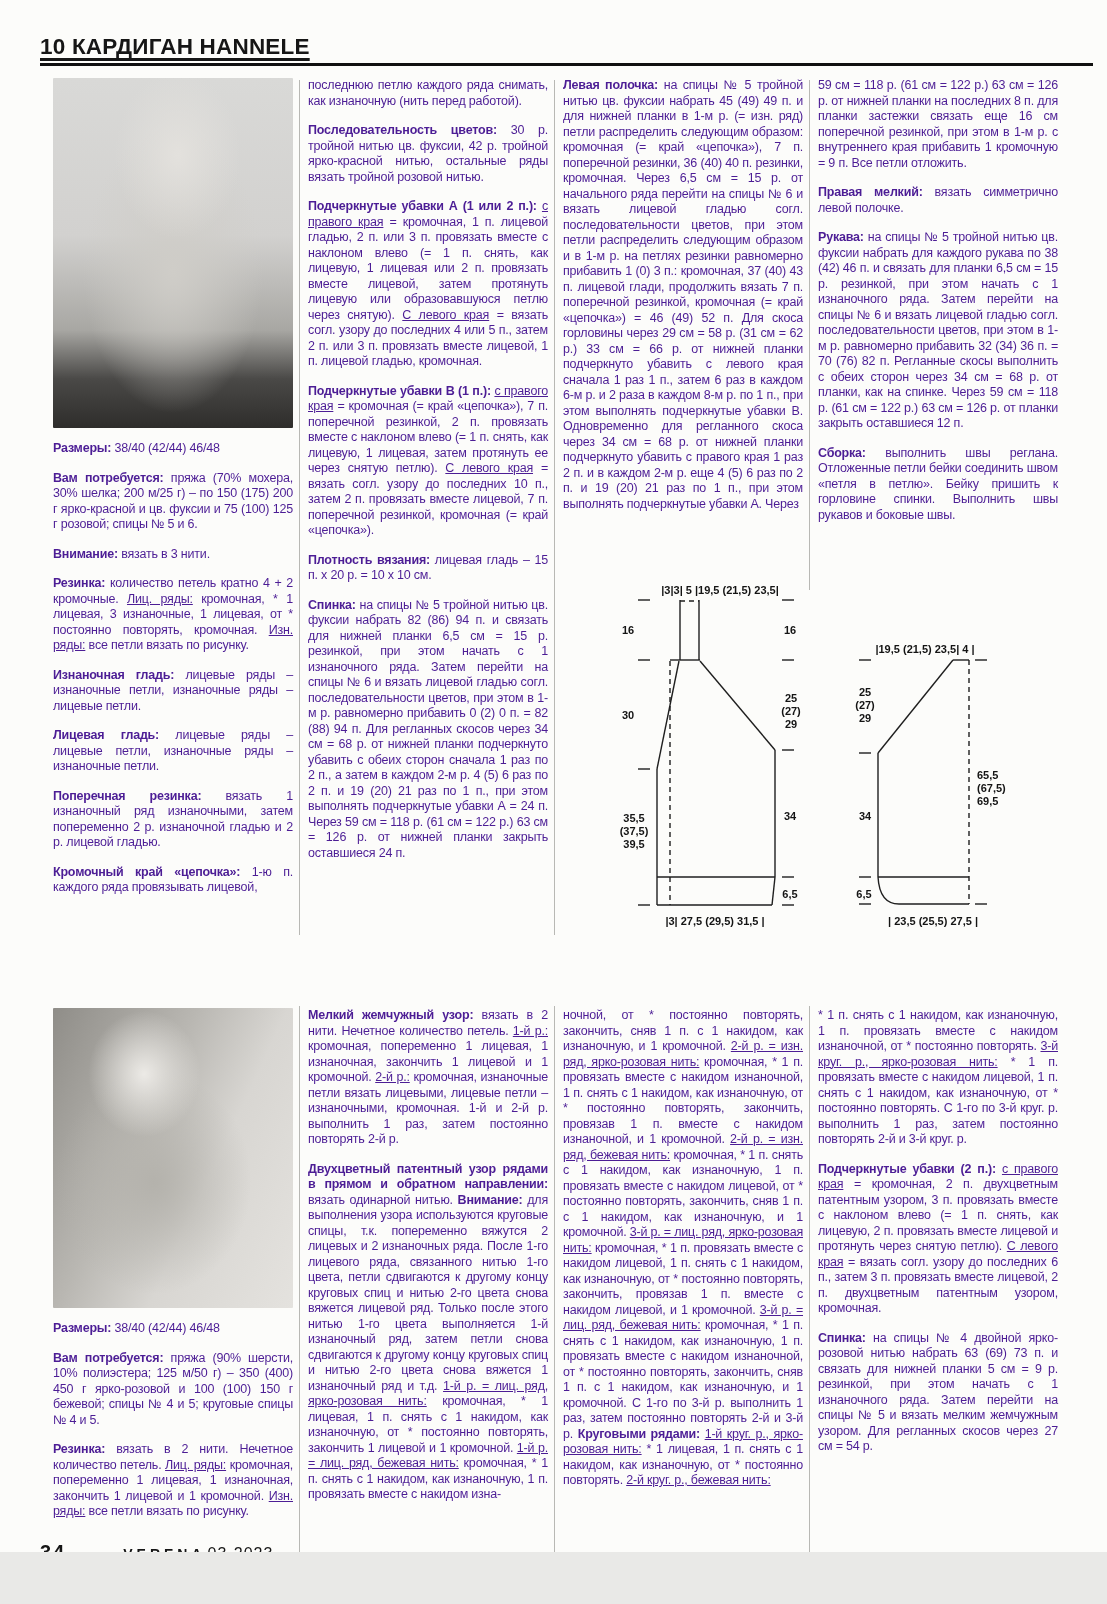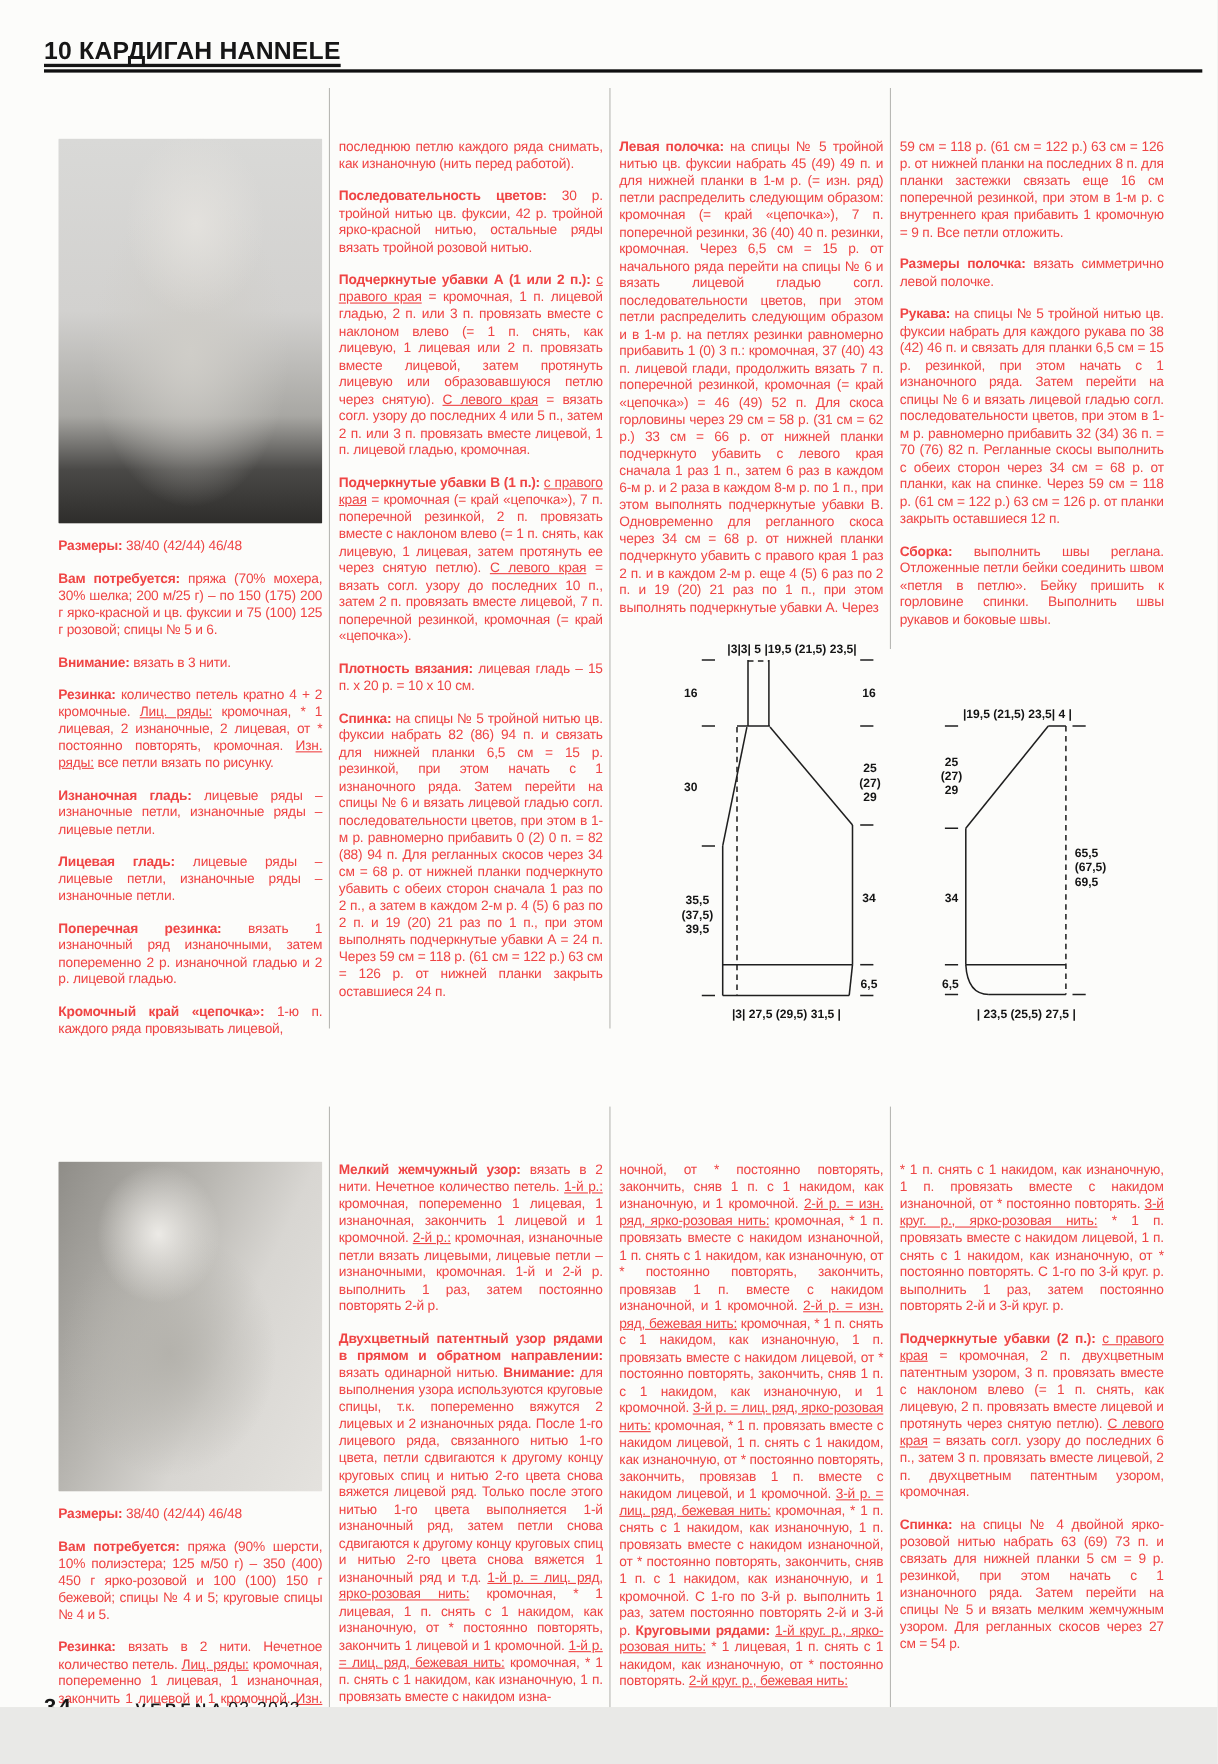--- a/index.html
+++ b/index.html
@@ -2,21 +2,21 @@
 <html><head>
 <meta charset="utf-8">
 <style>
   html,body{margin:0;padding:0;background:#e9e9e7;}
   .page{position:relative;width:1107px;height:1552px;background:#fcfcfa;color:#161616;
         font-family:"Liberation Sans",sans-serif;overflow:hidden;}
   .art-head{position:absolute;left:40px;width:1053px;border-bottom:3.5px solid #101010;padding-bottom:3px;}
   .art-title{font-size:22.5px;font-weight:bold;letter-spacing:.2px;text-decoration:underline;
              text-decoration-thickness:2.5px;text-underline-offset:4px;}
   .col{position:absolute;width:240px;text-align:justify;font-size:12.5px;line-height:15.5px;
-       letter-spacing:-.2px;color:#ef4444;margin-top:48px;}
+       letter-spacing:-.2px;color:#4c1d95;}
   .para{margin:0 0 14px 0;}
   .seg-b{font-weight:bold;}
   .seg-u{text-decoration:underline;}
   .photo{width:240px;border-radius:1px;margin-bottom:13px;}
   .photo1{height:350px;background:
       radial-gradient(ellipse 90px 120px at 52% 22%, #e3e1dd 0%, rgba(227,225,221,0) 70%),
       radial-gradient(ellipse 120px 190px at 50% 55%, #cfcdc8 0%, rgba(207,205,200,0) 75%),
       linear-gradient(180deg,#d9d9d7 0%,#d2d1cf 45%,#a8a7a3 72%,#4a4947 86%,#2e2d2b 100%);}
   .photo2{height:300px;background:
       radial-gradient(ellipse 80px 90px at 38% 22%, #eceae6 0%, rgba(236,234,230,0) 70%),
@@ -44,21 +44,21 @@
   <div class="vr" style="left:299px;top:80px;height:855px;"></div>
   <div class="vr" style="left:554px;top:80px;height:855px;"></div>
   <div class="vr" style="left:809px;top:80px;height:510px;"></div>
 
   <div class="col" style="left:53px;top:78px;">
     <div class="photo photo1"></div>
     <div>
         <p class="para"><span class="seg-b">Размеры: </span><span>38/40 (42/44) 46/48</span></p>
         <p class="para"><span class="seg-b">Вам потребуется: </span><span>пряжа (70% мохера, 30% шелка; 200 м/25 г) – по 150 (175) 200 г ярко-красной и цв. фуксии и 75 (100) 125 г розовой; спицы № 5 и 6.</span></p>
         <p class="para"><span class="seg-b">Внимание: </span><span>вязать в 3 нити.</span></p>
-        <p class="para"><span class="seg-b">Резинка: </span><span>количество петель кратно 4 + 2 кромочные. </span><span class="seg-u">Лиц. ряды:</span><span> кромочная, * 1 лицевая, 2 изнаночные, 2 лицевая, от * постоянно повторять, кромочная. </span><span class="seg-u">Изн. ряды:</span><span> все петли вязать по рисунку.</span></p>
+        <p class="para"><span class="seg-b">Резинка: </span><span>количество петель кратно 4 + 2 кромочные. </span><span class="seg-u">Лиц. ряды:</span><span> кромочная, * 1 лицевая, 3 изнаночные, 1 лицевая, от * постоянно повторять, кромочная. </span><span class="seg-u">Изн. ряды:</span><span> все петли вязать по рисунку.</span></p>
         <p class="para"><span class="seg-b">Изнаночная гладь: </span><span>лицевые ряды – изнаночные петли, изнаночные ряды – лицевые петли.</span></p>
         <p class="para"><span class="seg-b">Лицевая гладь: </span><span>лицевые ряды – лицевые петли, изнаночные ряды – изнаночные петли.</span></p>
         <p class="para"><span class="seg-b">Поперечная резинка: </span><span>вязать 1 изнаночный ряд изнаночными, затем попеременно 2 р. изнаночной гладью и 2 р. лицевой гладью.</span></p>
         <p class="para"><span class="seg-b">Кромочный край «цепочка»: </span><span>1-ю п. каждого ряда провязывать лицевой,</span></p>
       </div>
   </div>
   <div class="col" style="left:308px;top:78px;">
     <div>
         <p class="para"><span>последнюю петлю каждого ряда снимать, как изнаночную (нить перед работой).</span></p>
         <p class="para"><span class="seg-b">Последовательность цветов: </span><span>30 р. тройной нитью цв. фуксии, 42 р. тройной ярко-красной нитью, остальные ряды вязать тройной розовой нитью.</span></p>
@@ -69,21 +69,21 @@
       </div>
   </div>
   <div class="col" style="left:563px;top:78px;">
     <div>
         <p class="para"><span class="seg-b">Левая полочка: </span><span>на спицы № 5 тройной нитью цв. фуксии набрать 45 (49) 49 п. и для нижней планки в 1-м р. (= изн. ряд) петли распределить следующим образом: кромочная (= край «цепочка»), 7 п. поперечной резинки, 36 (40) 40 п. резинки, кромочная. Через 6,5 см = 15 р. от начального ряда перейти на спицы № 6 и вязать лицевой гладью согл. последовательности цветов, при этом петли распределить следующим образом и в 1-м р. на петлях резинки равномерно прибавить 1 (0) 3 п.: кромочная, 37 (40) 43 п. лицевой глади, продолжить вязать 7 п. поперечной резинкой, кромочная (= край «цепочка») = 46 (49) 52 п. Для скоса горловины через 29 см = 58 р. (31 см = 62 р.) 33 см = 66 р. от нижней планки подчеркнуто убавить с левого края сначала 1 раз 1 п., затем 6 раз в каждом 6-м р. и 2 раза в каждом 8-м р. по 1 п., при этом выполнять подчеркнутые убавки В. Одновременно для регланного скоса через 34 см = 68 р. от нижней планки подчеркнуто убавить с правого края 1 раз 2 п. и в каждом 2-м р. еще 4 (5) 6 раз по 2 п. и 19 (20) 21 раз по 1 п., при этом выполнять подчеркнутые убавки А. Через</span></p>
       </div>
   </div>
   <div class="col" style="left:818px;top:78px;">
     <div>
         <p class="para"><span>59 см = 118 р. (61 см = 122 р.) 63 см = 126 р. от нижней планки на последних 8 п. для планки застежки связать еще 16 см поперечной резинкой, при этом в 1-м р. с внутреннего края прибавить 1 кромочную = 9 п. Все петли отложить.</span></p>
-        <p class="para"><span class="seg-b">Размеры полочка: </span><span>вязать симметрично левой полочке.</span></p>
+        <p class="para"><span class="seg-b">Правая мелкий: </span><span>вязать симметрично левой полочке.</span></p>
         <p class="para"><span class="seg-b">Рукава: </span><span>на спицы № 5 тройной нитью цв. фуксии набрать для каждого рукава по 38 (42) 46 п. и связать для планки 6,5 см = 15 р. резинкой, при этом начать с 1 изнаночного ряда. Затем перейти на спицы № 6 и вязать лицевой гладью согл. последовательности цветов, при этом в 1-м р. равномерно прибавить 32 (34) 36 п. = 70 (76) 82 п. Регланные скосы выполнить с обеих сторон через 34 см = 68 р. от планки, как на спинке. Через 59 см = 118 р. (61 см = 122 р.) 63 см = 126 р. от планки закрыть оставшиеся 12 п.</span></p>
         <p class="para"><span class="seg-b">Сборка: </span><span>выполнить швы реглана. Отложенные петли бейки соединить швом «петля в петлю». Бейку пришить к горловине спинки. Выполнить швы рукавов и боковые швы.</span></p>
       </div>
   </div>
 
   <svg class="diag" style="left:598px;top:554px;" width="252" height="392" viewBox="0 0 252 392">
     <g>
       <line x1="82" y1="46" x2="82" y2="106"></line>
       <line x1="101" y1="46" x2="101" y2="106"></line>
       <line class="dash" x1="82" y1="47" x2="101" y2="47"></line>

